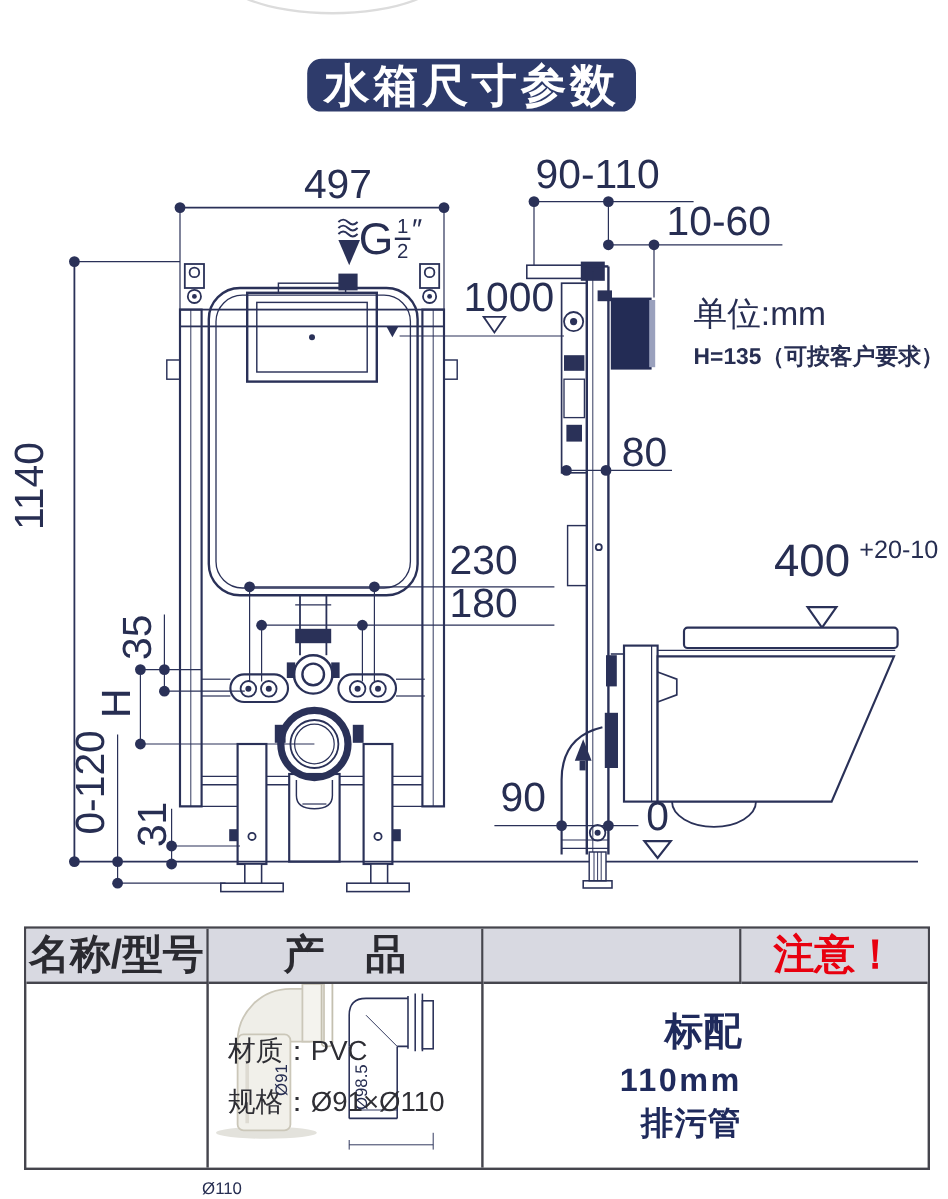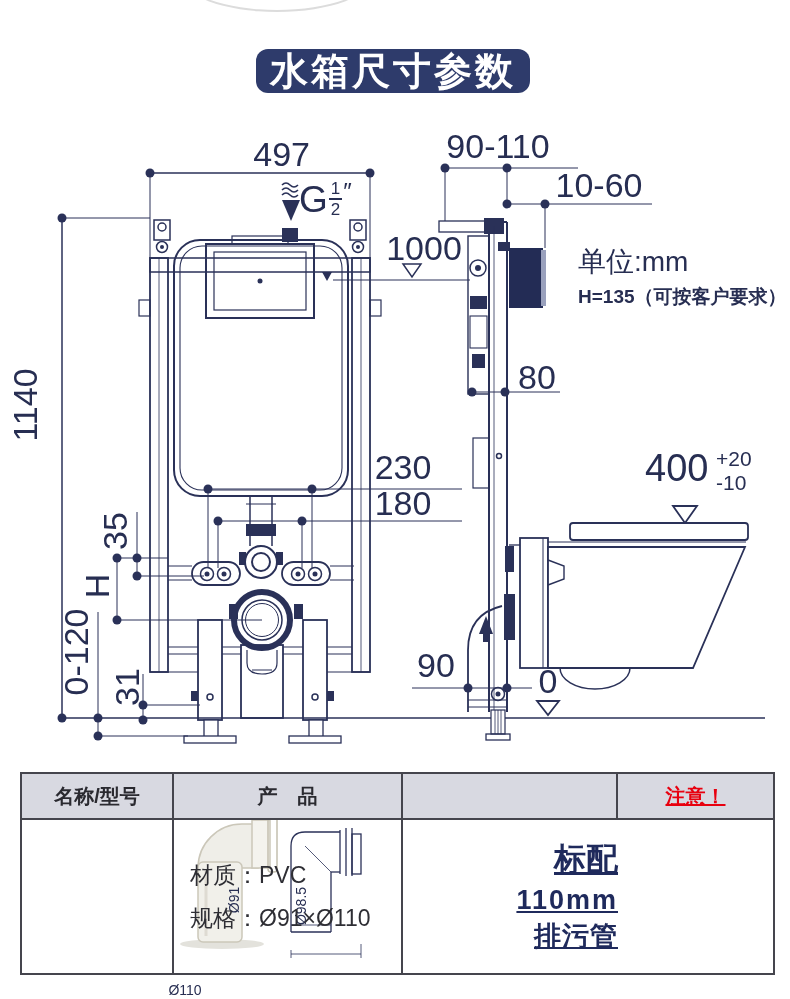--- a/index.html
+++ b/index.html
@@ -19,32 +19,32 @@
        transform:rotate(-90deg);transform-origin:center;}
   .note{position:absolute;color:#272e52;white-space:nowrap;}
   .g-label{position:absolute;left:299px;top:180px;display:flex;align-items:center;
            color:#272e52;}
   .g-label .g{font-size:37px;line-height:1;}
   .g-label .frac{display:flex;flex-direction:column;align-items:center;
                  font-size:17px;line-height:1;margin:0 1px;}
   .g-label .frac .num{border-bottom:2px solid #272e52;padding:0 2px 1px;}
   .g-label .frac .den{padding-top:1px;}
   .g-label .inch{font-size:24px;line-height:1;margin-top:-14px;}
-  .tol{position:absolute;left:716px;top:447px;display:flex;flex-direction:column;
+  .tol{position:absolute;left:716px;top:447px;display:flex;flex-direction:row;
        color:#272e52;font-size:21px;line-height:1.15;text-align:left;}
   
   .spec-table{position:absolute;left:20px;top:772px;width:755px;height:203px;
       border:2px solid #45454d;box-sizing:border-box;display:grid;
       grid-template-columns:152px 229px 215px 1fr;grid-template-rows:46px 1fr;}
   .cell{border-right:2px solid #45454d;border-bottom:2px solid #45454d;
         box-sizing:border-box;position:relative;}
-  .cell.last-col{border-right:none;text-decoration:underline;}
+  .cell.last-col{border-right:none;}
   .cell.last-row{border-bottom:none;}
   .hdr{background:#d8d9e1;display:flex;align-items:center;justify-content:center;
-       font-size:20px;font-weight:bold;color:#2a2a30;}
+       font-size:34px;font-weight:bold;color:#2a2a30;}
   .hdr.attn{color:#e8000f;}
   .name-cell{background:#dbdce6;display:flex;align-items:center;justify-content:center;
        font-size:27px;color:#33333a;letter-spacing:2px;}
   .mat-cell{display:flex;flex-direction:column;justify-content:center;gap:12px;
        padding-left:16px;font-size:23px;color:#2e2e34;}
   .note-cell{display:flex;flex-direction:column;align-items:flex-end;justify-content:center;
        color:#1f2a5c;font-weight:bold;line-height:1.35;}
   .note-cell .l1{font-size:32px;}
   .note-cell .l2{font-size:27px;letter-spacing:2px;}
   .note-cell .l3{font-size:27px;letter-spacing:1px;}

